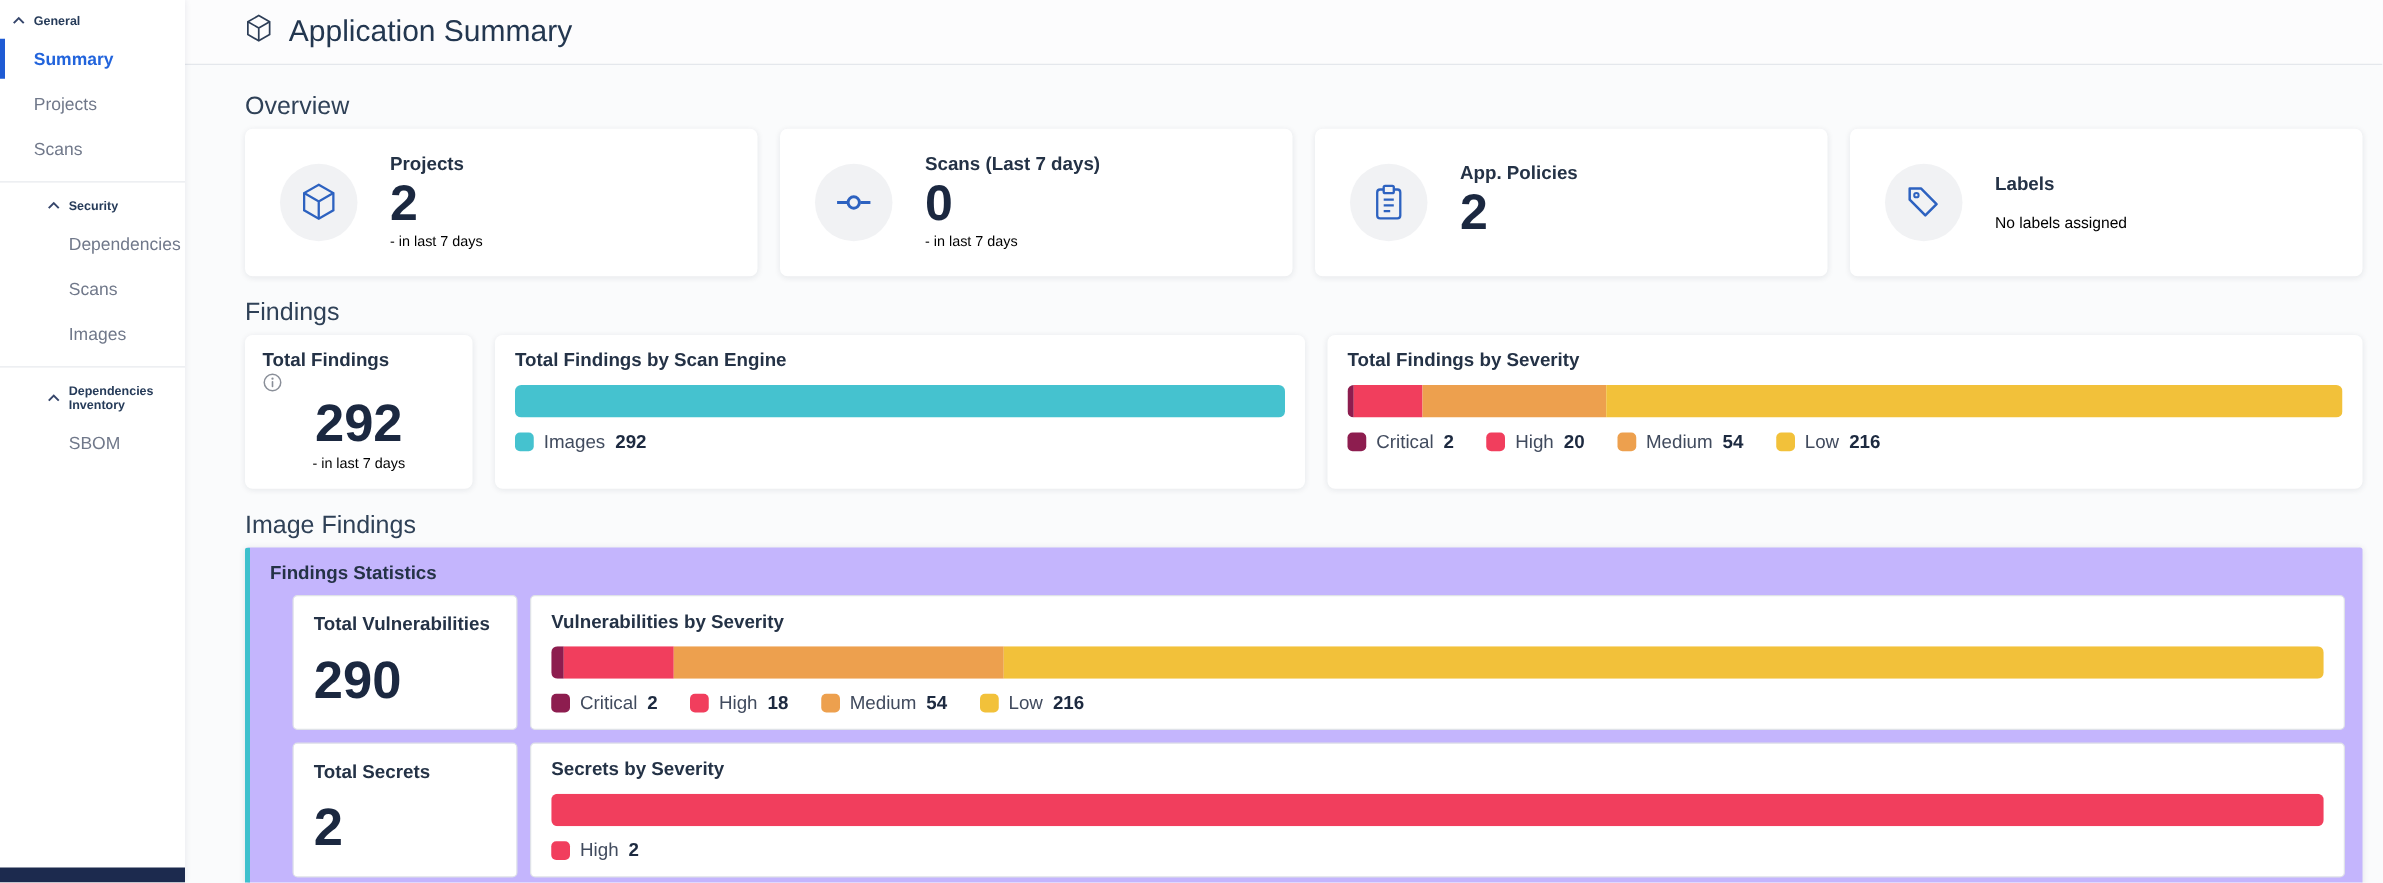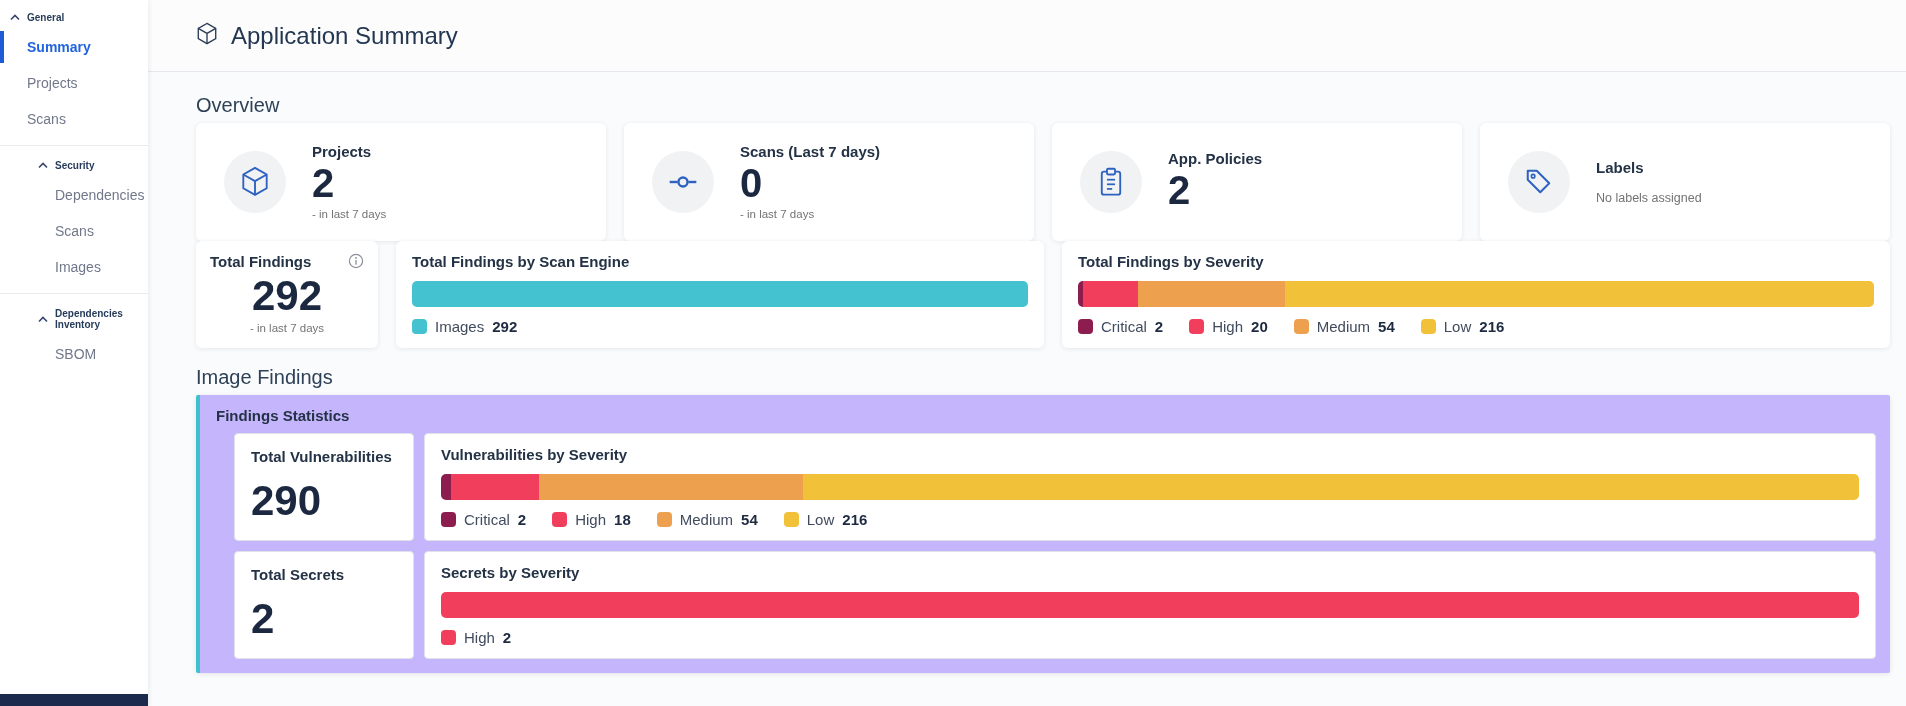--- a/index.html
+++ b/index.html
@@ -27,47 +27,47 @@
   .nav-item.active::before {
     content:""; position:absolute; left:0; top:2px; bottom:2px; width:4px; background:#1f5bd4;
   }
   .sidebar-bottom-bar {
     position:absolute; left:0; right:0; bottom:0; height:12px; background:#1c2a4e;
   }
 
   
   .main { flex:1; overflow:hidden; }
   .topbar {
-    height:72px; display:flex; align-items:center; gap:13px;
+    height:52px; display:flex; align-items:center; gap:13px;
     padding-left:48px; border-bottom:1px solid #e4e7ec; background:#fcfcfd;
   }
   .page-title { font-size:24px; font-weight:500; color:#233750; }
   .content { padding:0 16px 0 48px; }
   h2.section-heading { font-size:20px; font-weight:500; color:#2f4157; margin:22px 0 6px; }
   h2.section-heading.tight { margin-top:18px; }
 
   .card {
     background:#fff; border-radius:6px; box-shadow:0 1px 5px rgba(23,31,56,.09);
   }
 
   
   .ov-grid { display:grid; grid-template-columns:repeat(4,1fr); gap:18px; }
   .ov-card { height:118px; display:flex; align-items:center; gap:26px; padding-left:28px; }
   .icon-circle {
     width:62px; height:62px; border-radius:50%; background:#f1f2f4;
     display:flex; align-items:center; justify-content:center; flex:0 0 auto;
   }
   .card-label { font-size:15px; font-weight:700; color:#243246; line-height:18px; }
   .big-num { font-size:40px; font-weight:700; color:#1b2840; line-height:44px; }
-  .sub-text { font-size:11.5px; color:#737373; line-height:15px; margin-top:2px; }
+  .sub-text { font-size:11.5px; color:#000000; line-height:15px; margin-top:2px; }
 
   
   .findings-row { display:grid; grid-template-columns:182px 648px 1fr; gap:18px; }
   .tf-card { padding:12px 14px; min-height:104px; }
-  .tf-head { display:flex; justify-content:space-between; align-items:flex-start; }
+  .tf-head { display:flex; justify-content:flex-end; align-items:flex-start;flex-direction:column; }
   .info-icon { cursor:pointer; line-height:0; }
   .big-num.center, .sub-text.center { text-align:center; }
   .tf-card .big-num { font-size:42px; line-height:46px; margin-top:2px; }
 
   .chart-card { padding:12px 16px; min-height:104px; }
   .bar { display:flex; height:26px; border-radius:5px; overflow:hidden; margin-top:10px; }
   .bar .seg { height:100%; }
   .legend { display:flex; align-items:center; gap:26px; margin-top:11px; }
   .legend-item { display:flex; align-items:center; gap:8px; cursor:pointer; }
   .swatch { width:15px; height:15px; border-radius:4px; flex:0 0 auto; }
@@ -194,20 +194,21 @@
             </svg>
         </div>
         <div class="ov-text">
           <div class="card-label">Labels</div>
           <div class="big-num"></div>
           <div class="sub-text" style="margin-top:14px;font-size:12.5px;">No labels assigned</div>
         </div>
       </div>
     </div>
 
+    <h2 class="section-heading tight">Findings</h2>
     <div class="findings-row">
 
       <div class="card tf-card">
         <div class="tf-head">
           <span class="card-label">Total Findings</span>
           <span class="info-icon">
             <svg width="16" height="16" viewBox="0 0 16 16">
                 <circle cx="8" cy="8" r="6.6" fill="none" stroke="#8a8f99" stroke-width="1.2"></circle>
                 <circle cx="8" cy="4.9" r="0.9" fill="#8a8f99"></circle>
                 <rect x="7.35" y="6.8" width="1.3" height="5" rx="0.6" fill="#8a8f99"></rect>

